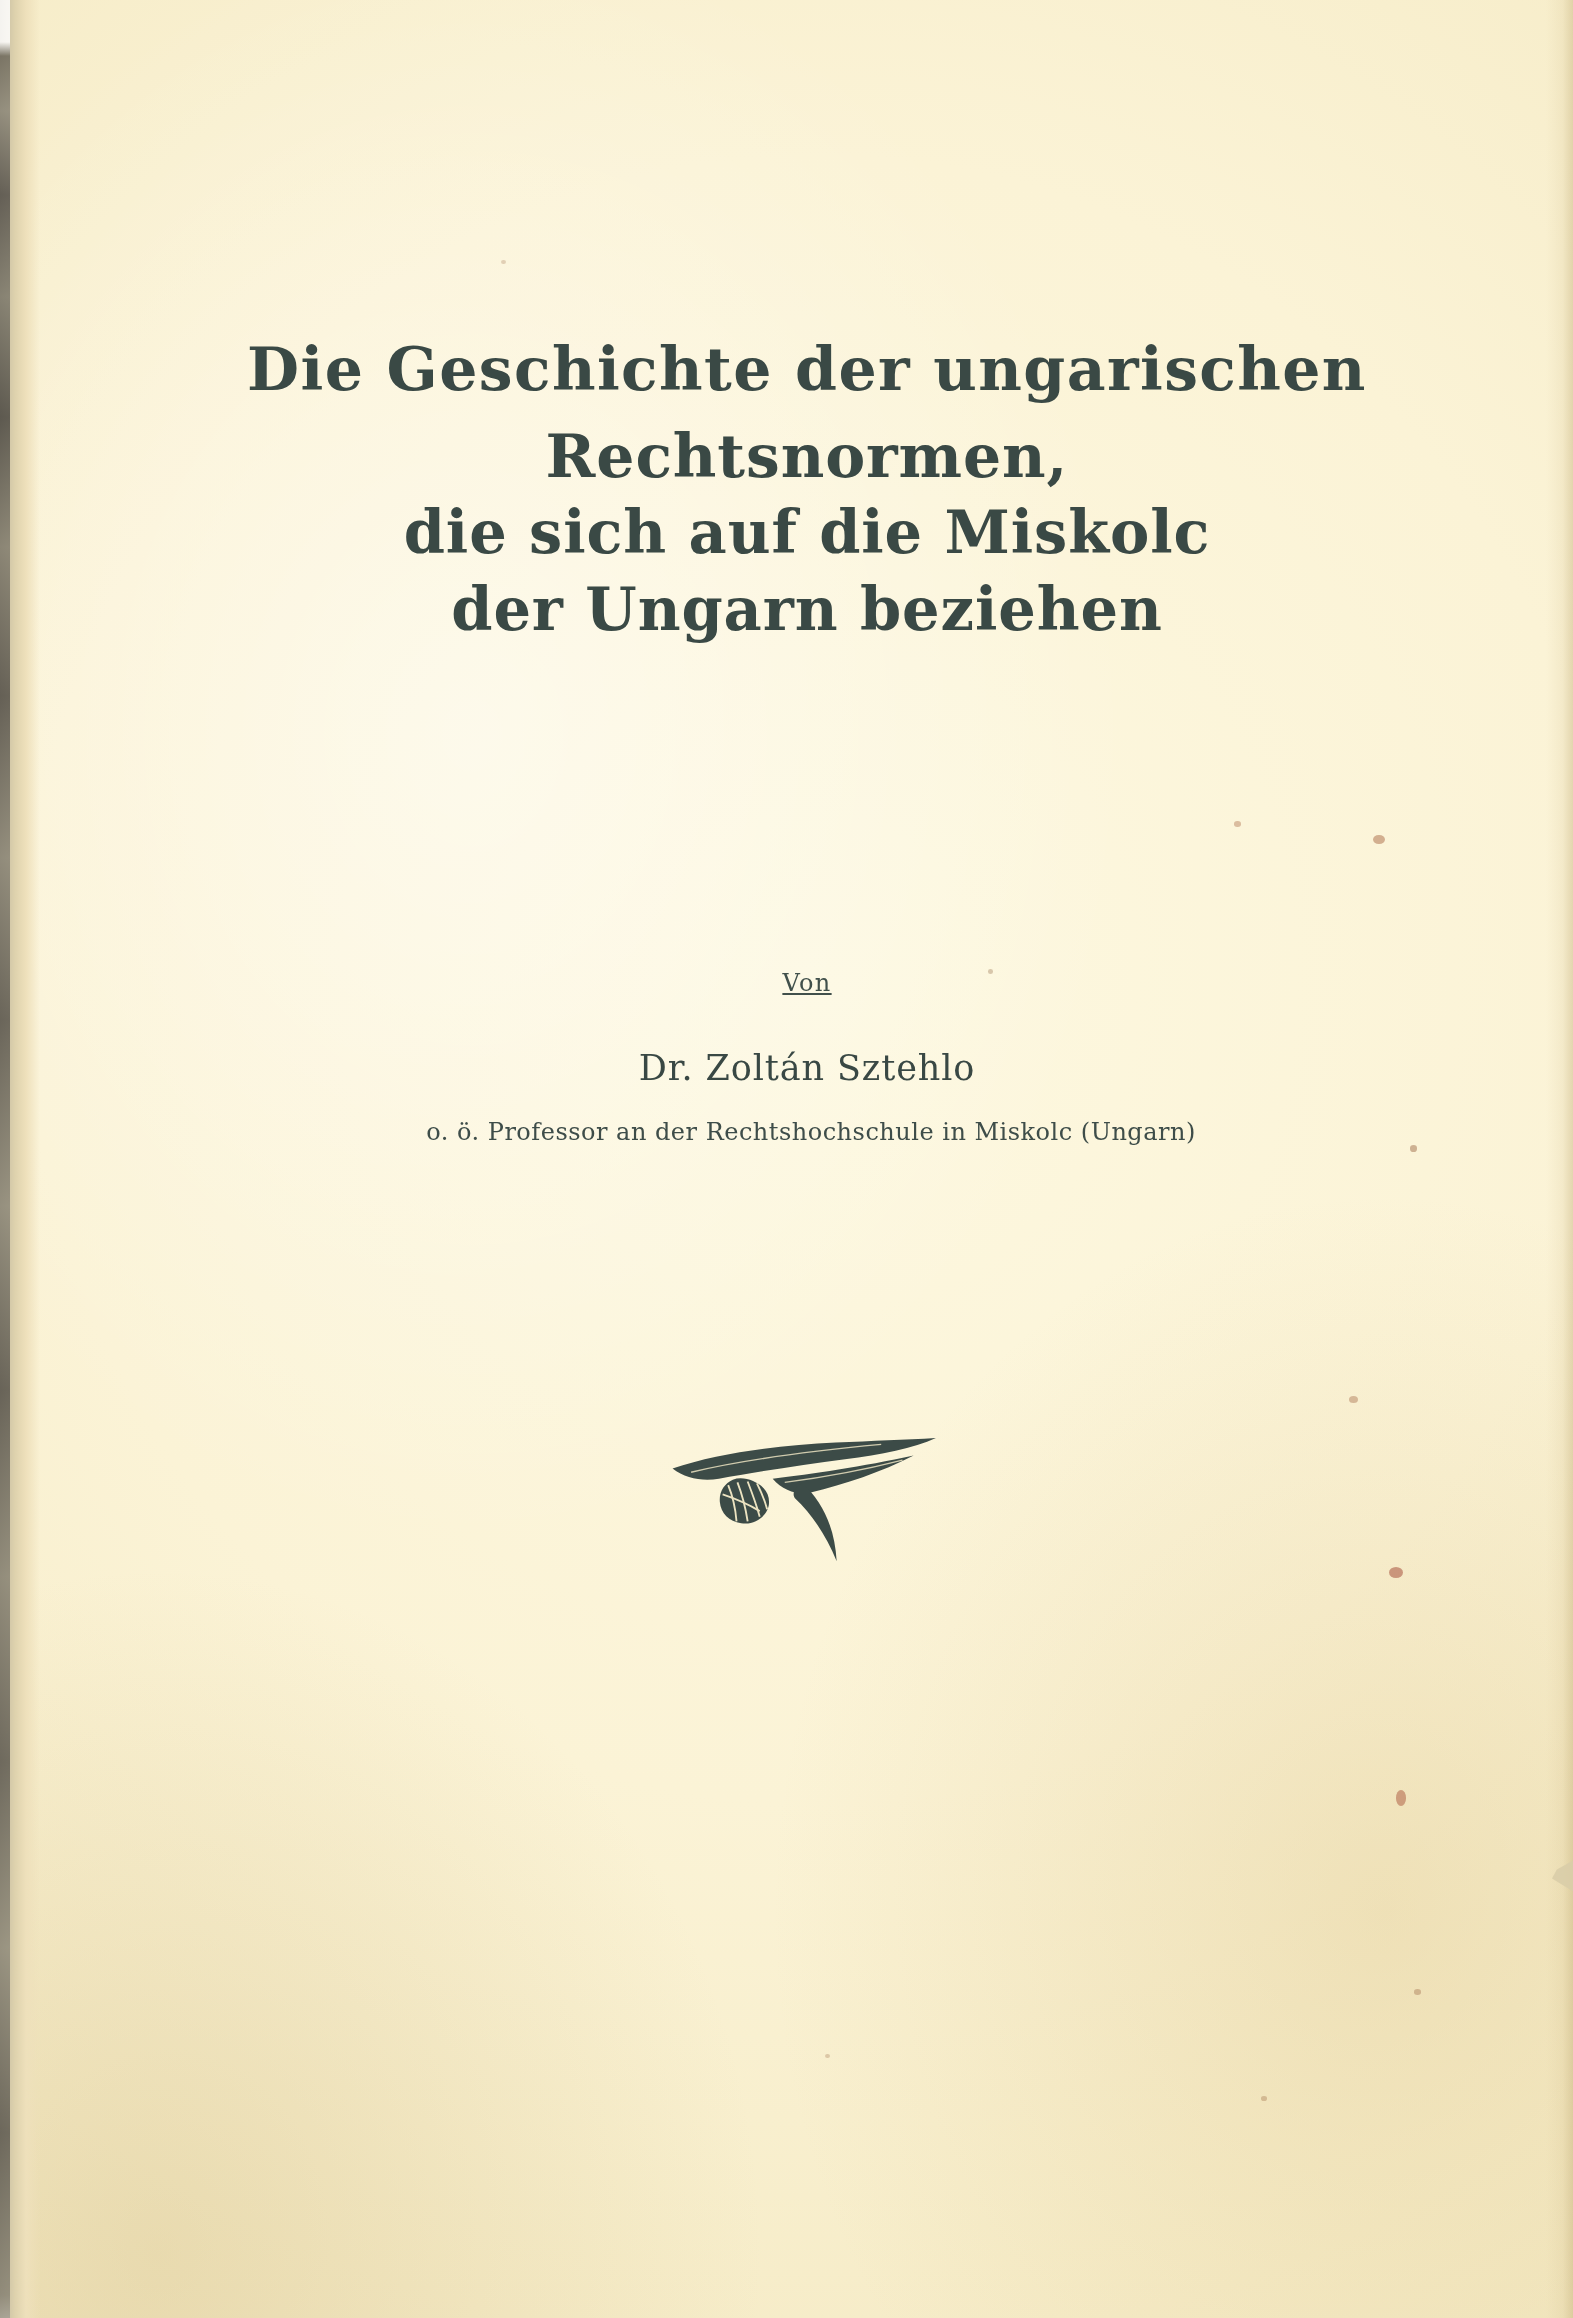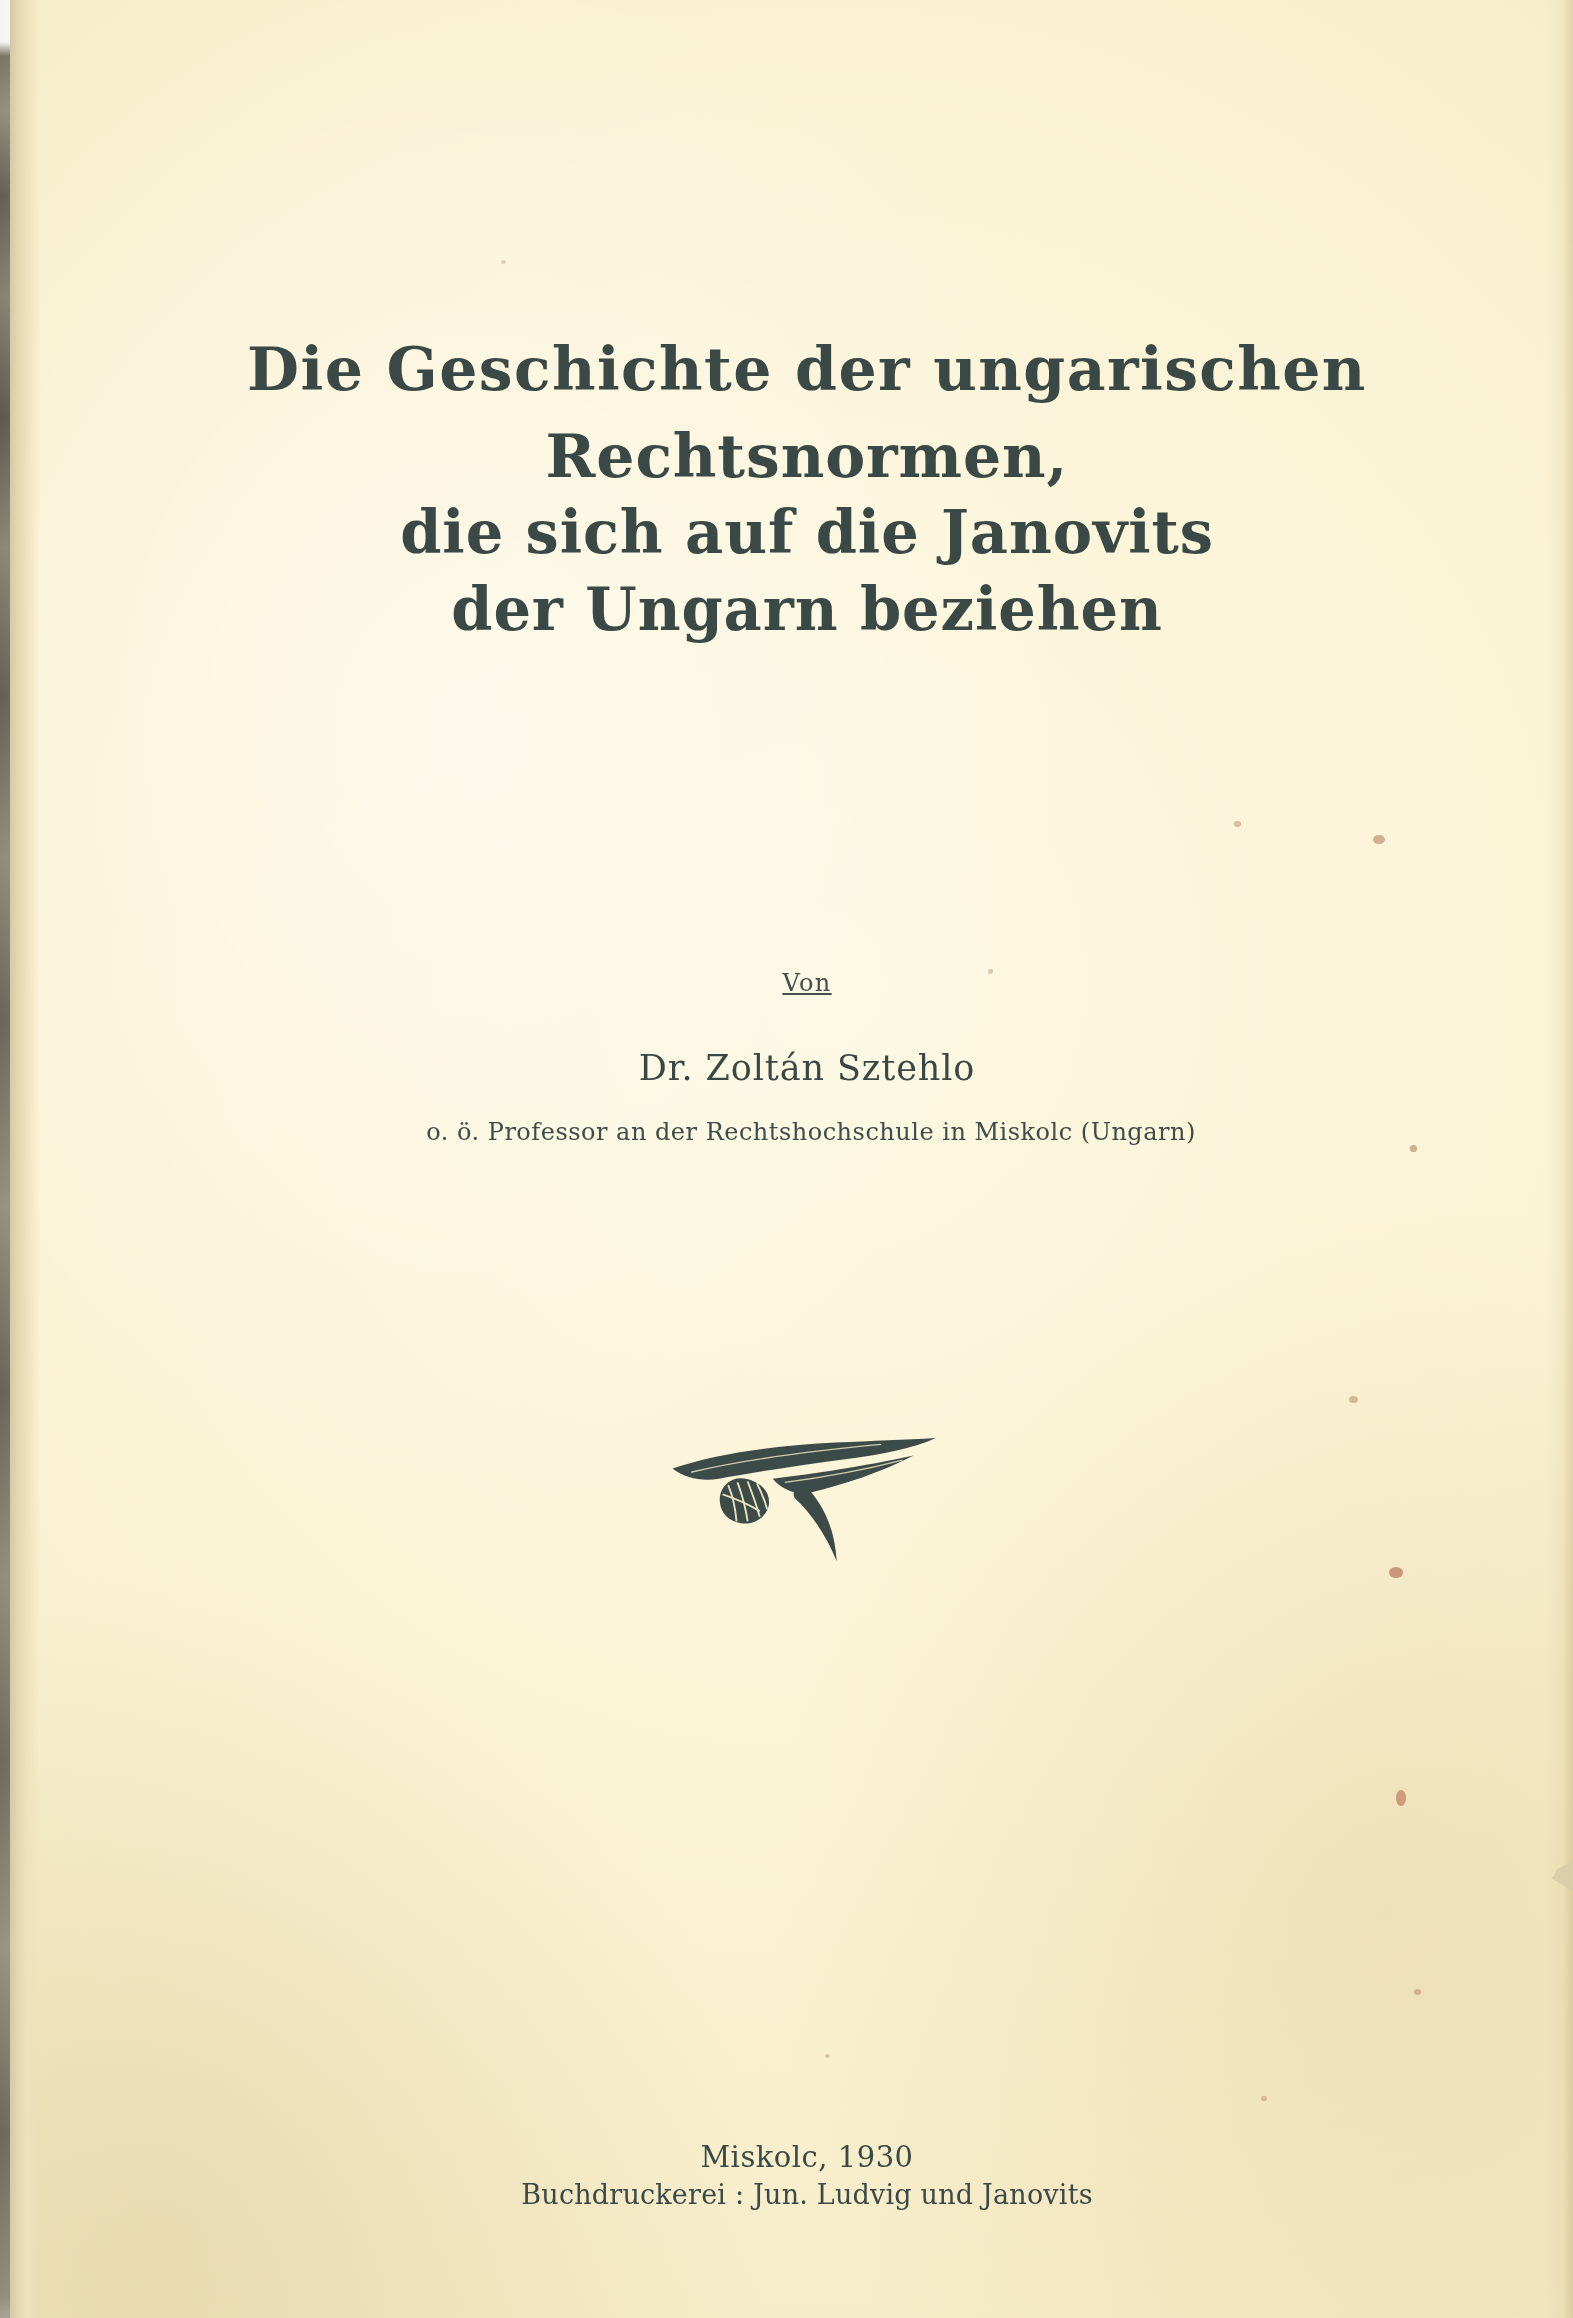--- a/index.html
+++ b/index.html
@@ -227,21 +227,21 @@
 
   <div class="spot" style="left:825px; top:2054px; width:4.6px; height:4.2px; background:rgba(150,100,65,0.28);"></div>
   <div class="spot" style="left:501px; top:260px; width:4.6px; height:4.2px; background:rgba(150,100,65,0.26);"></div>
   <div class="spot" style="left:988px; top:969px; width:5.1px; height:4.6px; background:rgba(140,95,60,0.32);"></div>
 
   <div class="content">
 
     <div class="title-block">
       <div class="title-line l1">Die Geschichte der ungarischen</div>
       <div class="title-line l2">Rechtsnormen,</div>
-      <div class="title-line l3">die sich auf die Janovits</div>
+      <div class="title-line l3">die sich auf die Miskolc</div>
       <div class="title-line l4">der Ungarn beziehen</div>
     </div>
 
     <div class="von">Von</div>
     <div class="author">Dr. Zoltán Sztehlo</div>
     <div class="affiliation">o. ö. Professor an der Rechtshochschule in Miskolc (Ungarn)</div>
 
     <div class="ornament">
       <svg width="288" height="153" viewBox="0 0 620 330" xmlns="http://www.w3.org/2000/svg" aria-hidden="true">
         <g fill="#3c4b47">
@@ -261,20 +261,16 @@
           <path d="M202 128 C212 148, 220 168, 224 184"></path>
           <path d="M128 152 C146 158, 178 170, 208 188"></path>
         </g>
         <g stroke="#f6ecc8" stroke-width="3" fill="none" opacity="0.8">
           <path d="M60 104 C160 80, 300 60, 470 44"></path>
           <path d="M262 126 C340 116, 430 100, 516 78"></path>
         </g>
       </svg>
     </div>
 
-    <div class="imprint">
-      <div class="imprint-place">Miskolc, 1930</div>
-      <div class="imprint-printer">Buchdruckerei : Jun. Ludvig und Janovits</div>
-    </div>
 
   </div>
 </div>
 
 
 </body></html>

